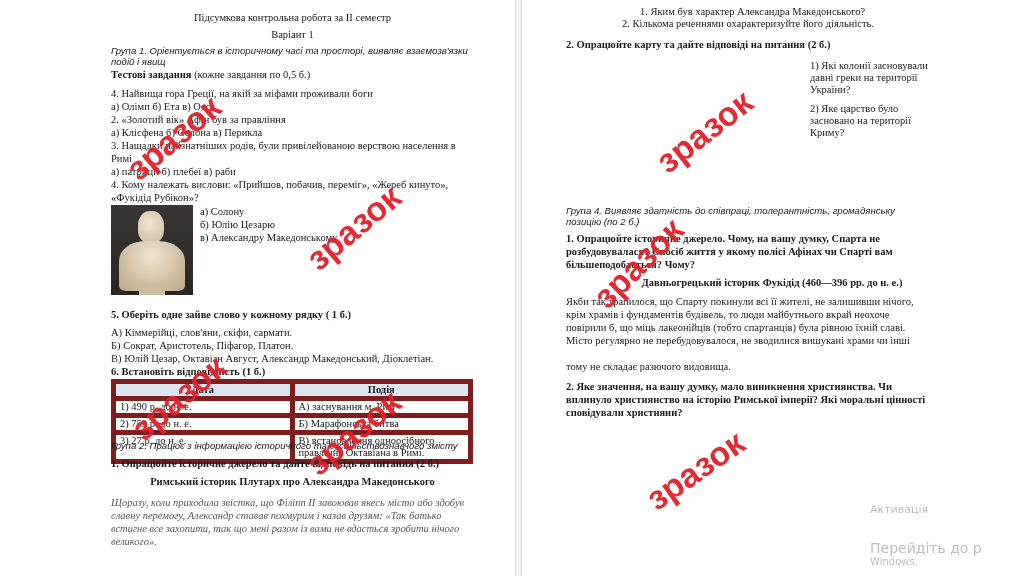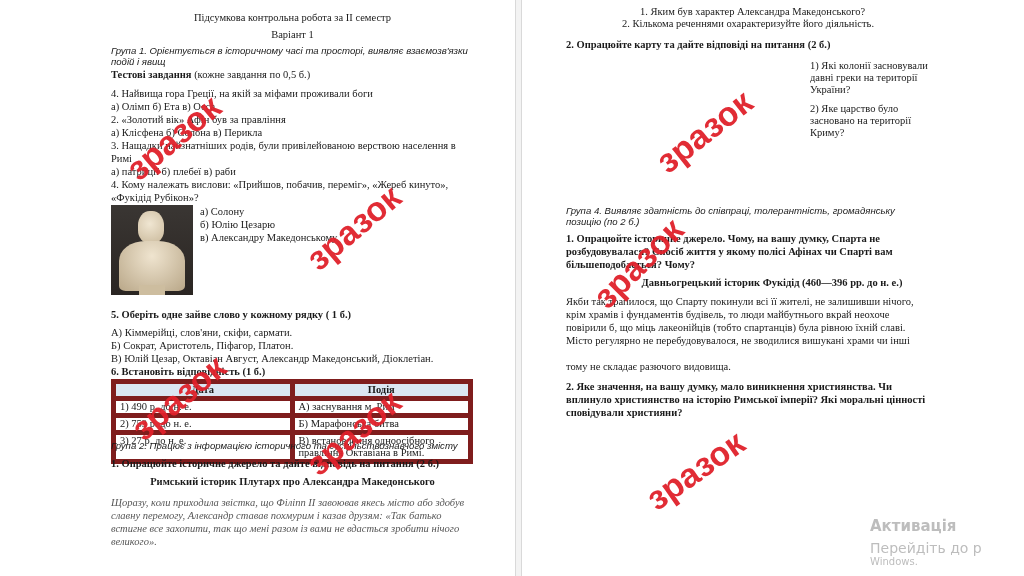--- a/index.html
+++ b/index.html
@@ -135,15 +135,15 @@
 
   <div class="txt b" style="left:44px;top:381px;">2. Яке значення, на вашу думку, мало виникнення християнства. Чи</div>
   <div class="txt b" style="left:44px;top:394px;">вплинуло християнство на історію Римської імперії? Які моральні цінності</div>
   <div class="txt b" style="left:44px;top:407px;">сповідували християни?</div>
 
   <div class="wm" style="left:128px;top:152px;transform:rotate(-38deg);">зразок</div>
   <div class="wm" style="left:65px;top:290px;transform:rotate(-45deg);">зразок</div>
   <div class="wm" style="left:118px;top:488px;transform:rotate(-35deg);">зразок</div>
 </div>
 
-<div class="act" style="left:870px;top:517px;font-size:15px;font-weight:bold;">Активація</div>
+<div class="act" style="left:870px;top:503px;font-size:11px;">Активація</div>
 <div class="act" style="left:870px;top:540px;font-size:14px;">Перейдіть до р</div>
 <div class="act" style="left:870px;top:556px;font-size:10px;">Windows.</div>
 
 </body></html>

